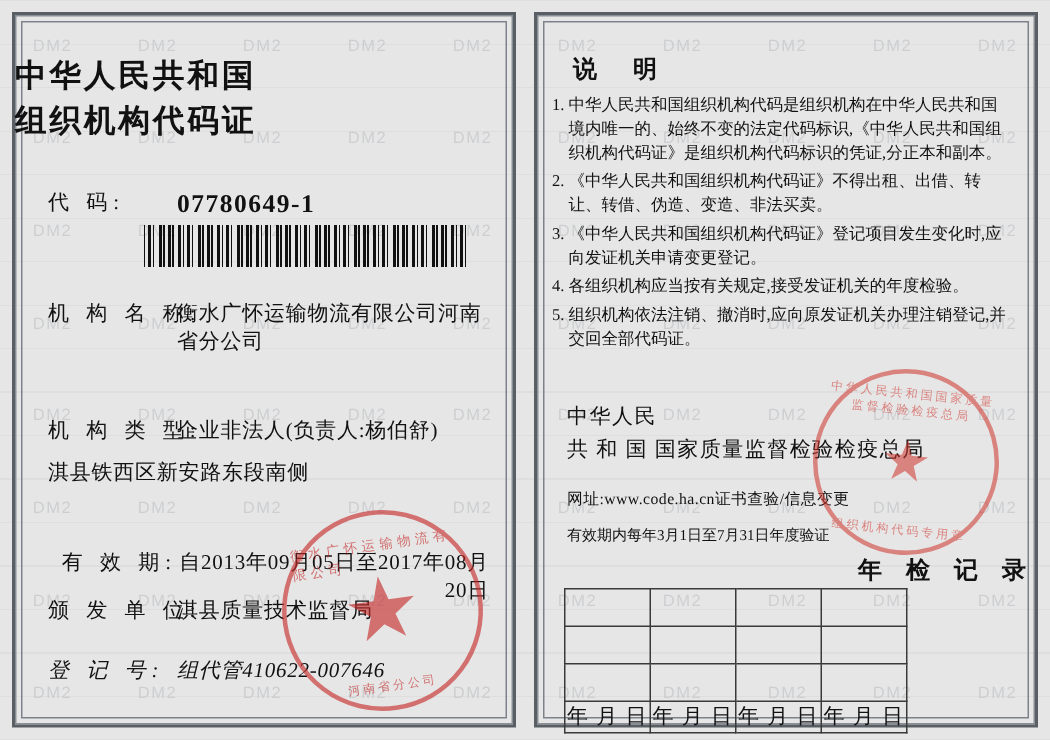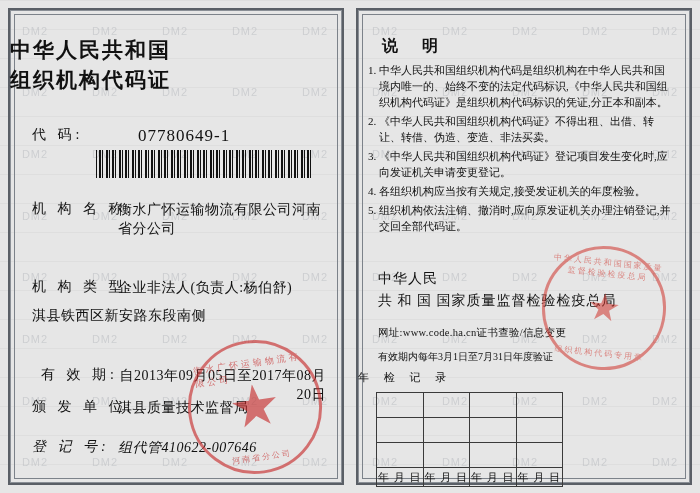--- a/index.html
+++ b/index.html
@@ -54,21 +54,21 @@
   .lbl{
     width:86px;flex:0 0 86px;
     font-size:14px;color:#111;
     letter-spacing:4px;
     white-space:nowrap;
   }
   .val{
     flex:1;font-size:14px;color:#111;line-height:19px;
     letter-spacing:.5px;
   }
-  .val.big{font-size:17px;letter-spacing:1px;font-weight:normal;margin-left:20px;}
+  .val.big{font-size:17px;letter-spacing:1px;font-weight:bold;}
 
   #r-code{top:116px;}
   #barcode{
     position:absolute;top:140px;left:86px;width:215px;height:28px;
     background:
       repeating-linear-gradient(90deg,
         #111 0px,#111 1px,transparent 1px,transparent 3px,
         #111 3px,#111 5px,transparent 5px,transparent 6px,
         #111 6px,#111 7px,transparent 7px,transparent 10px,
         #111 10px,#111 12px,transparent 12px,transparent 13px);
@@ -108,30 +108,30 @@
 
   
   #note-title{position:absolute;top:26px;left:0;right:0;font-size:16px;font-weight:bold;letter-spacing:10px;color:#111;padding-left:24px;}
   #notes{position:absolute;top:52px;left:5px;right:18px;font-size:11px;line-height:16px;color:#111;}
   #notes li{margin-bottom:3px;}
   #notes ol{margin:0;padding-left:16px;}
 
   #org{position:absolute;left:20px;top:258px;font-size:14px;line-height:22px;color:#111;letter-spacing:1px;}
   #website{position:absolute;left:20px;top:316px;font-size:10.5px;color:#111;letter-spacing:.3px;}
   #valid-note{position:absolute;left:20px;top:340px;font-size:10px;color:#111;}
-  #rec-title{position:absolute;left:0;right:0;top:360px;text-align:left;font-size:11px;font-weight:normal;letter-spacing:6px;color:#111;}
+  #rec-title{position:absolute;left:0;right:0;top:360px;text-align:right;font-size:16px;font-weight:bold;letter-spacing:6px;color:#111;}
 
   table.rec{
     position:absolute;left:18px;right:16px;top:382px;
     border-collapse:collapse;
   }
   table.rec td{
     border:1px solid #3a3a3a;
     height:22px;
-    font-size:11px;color:#111;
+    font-size:14px;color:#111;
     text-align:center;
     letter-spacing:1px;
   }
   table.rec td.lastrow{height:16px;}
 
   #docno{
     position:absolute;right:18px;bottom:10px;
     font-size:12px;color:#111;letter-spacing:1px;
     font-family:"Liberation Sans","DejaVu Sans",sans-serif;
   }

